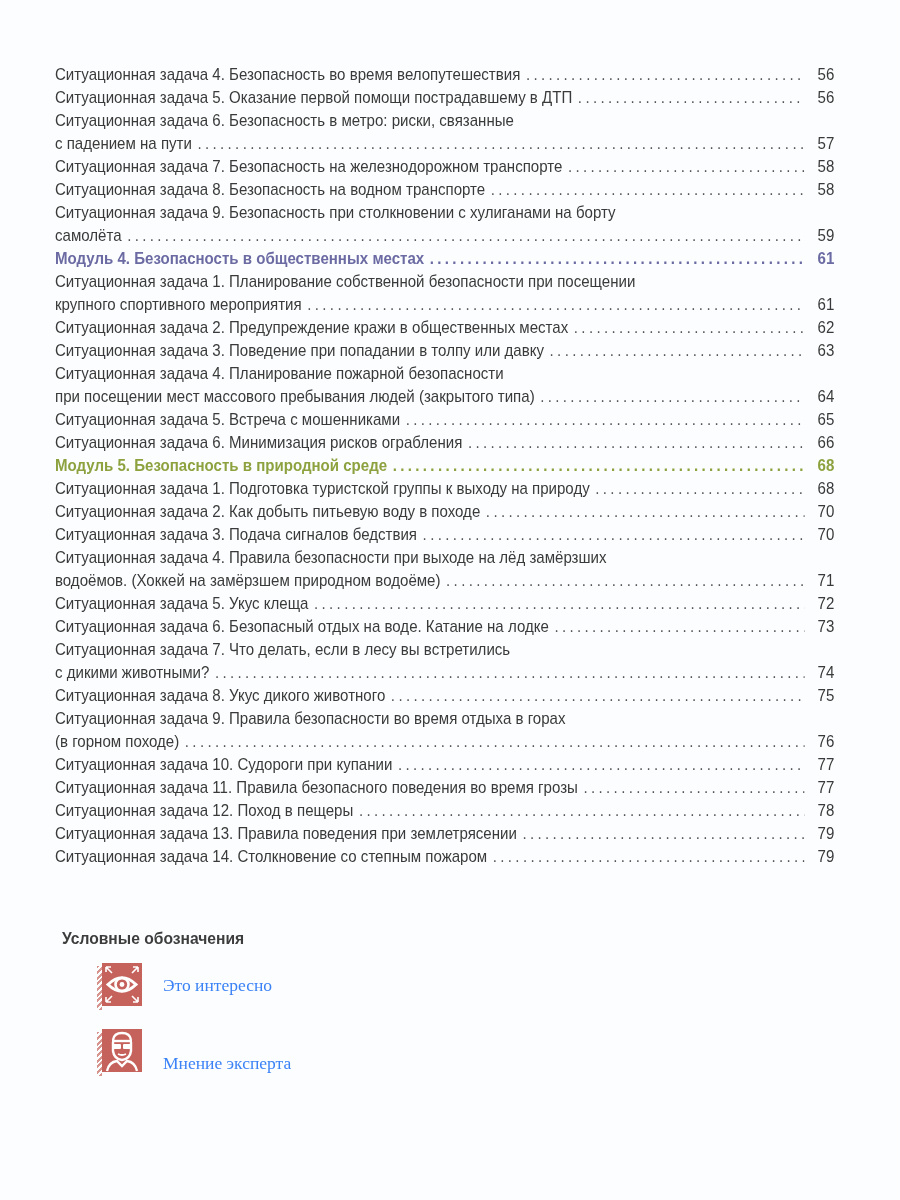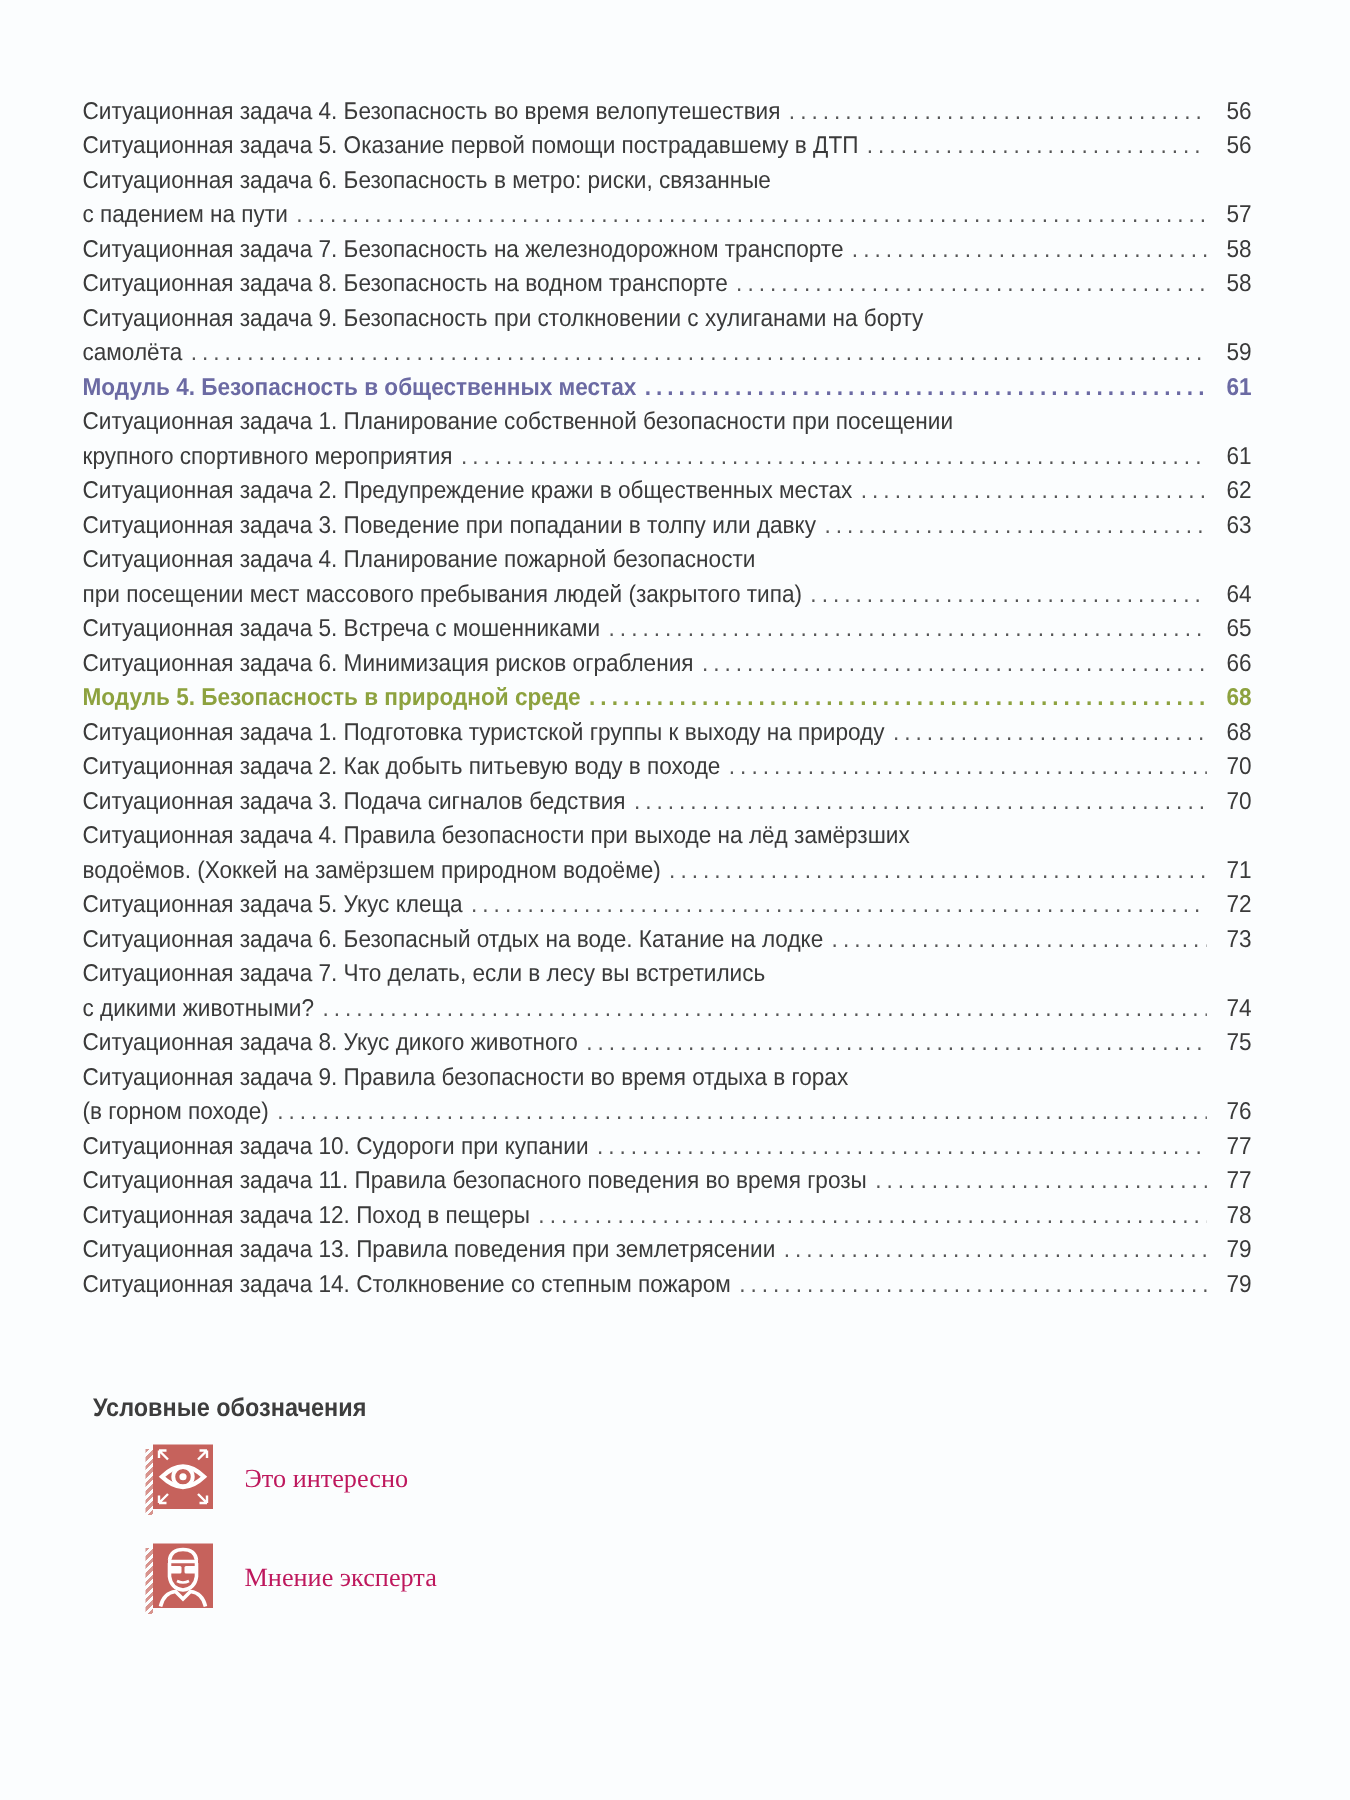--- a/index.html
+++ b/index.html
@@ -38,36 +38,36 @@
   }
   .legend-title {
     font-family: "Liberation Sans", "DejaVu Sans", sans-serif;
     font-size: 17px; font-weight: bold; color: #3d3d3d;
     transform: scaleX(0.92); transform-origin: left top;
   }
   .legend-item {
     display: flex; align-items: center; margin-left: 35px;
   }
   .legend-item.first { margin-top: 14px; }
-  .legend-item.second { margin-top: 21px; }
+  .legend-item.second { margin-top: 21px; align-items: flex-end; }
   .icon-box {
     position: relative; width: 48px; height: 45px;
   }
   .icon-box .hatch {
     position: absolute; left: 0; top: 3px; width: 5px; height: 44px;
     background: repeating-linear-gradient(135deg, #d7948e 0 2px, transparent 2px 4px);
   }
   .icon-box .sq {
     position: absolute; left: 5px; top: 0; width: 40px; height: 43px;
     background: #c6625c;
   }
   .icon-box svg { position: absolute; left: 5px; top: 0; }
   .legend-label {
     font-family: "Liberation Serif", "DejaVu Serif", serif;
-    font-size: 17.5px; color: #be185d; margin-left: 18px;
+    font-size: 17.5px; color: #3b82f6; margin-left: 18px;
   }
 </style>
 </head>
 <body>
 
 <div class="toc" id="toc">
     <div class="entry task">
       <div class="line">
         <span class="txt">Ситуационная задача 4. Безопасность во время велопутешествия</span>
         <span class="dots"></span>

